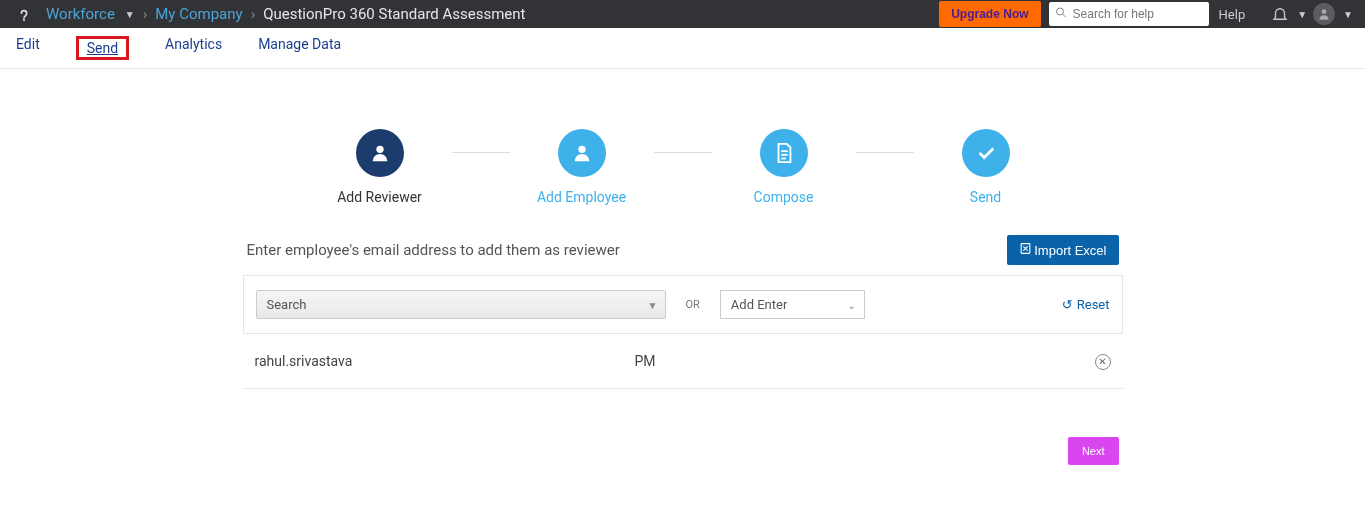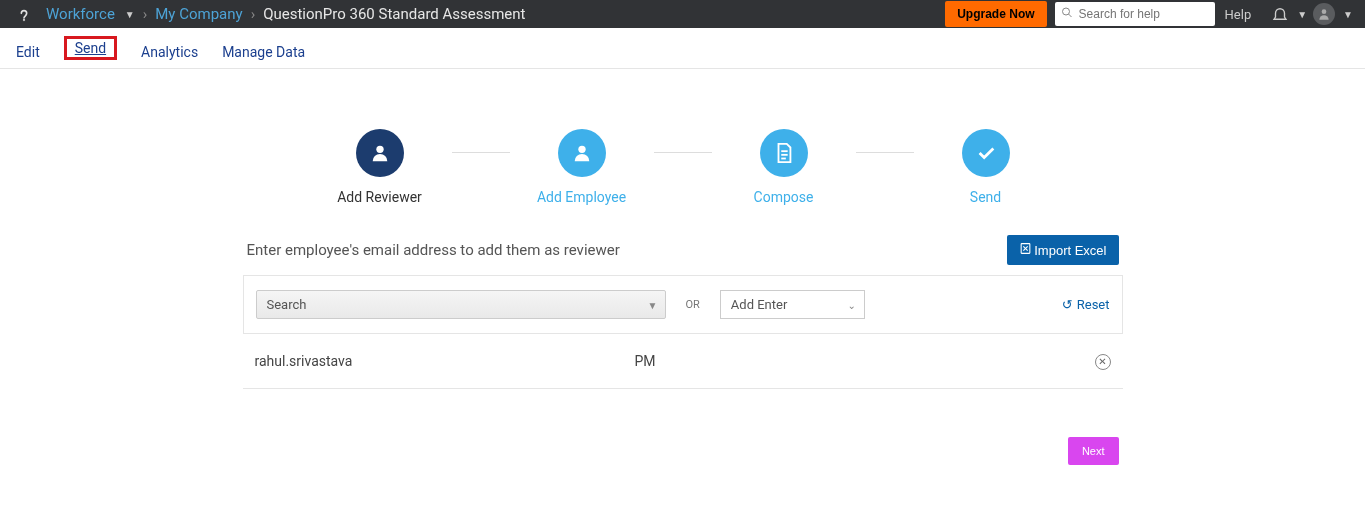--- a/index.html
+++ b/index.html
@@ -5,30 +5,30 @@
     * { margin: 0; padding: 0; box-sizing: border-box; }
     body { font-family: -apple-system, BlinkMacSystemFont, "Segoe UI", Roboto, sans-serif; font-size: 14px; color: #333; background: #fff; }
 
     .top-header { background: #313336; height: 28px; display: flex; align-items: center; padding: 0 12px; color: #ccc; }
     .logo { width: 28px; height: 28px; display:flex; align-items:center; justify-content:center; color:#e0e0e0; font-size:18px; font-weight:bold; margin-right:6px;}
     .breadcrumb { display: flex; align-items: center; gap: 8px; flex: 1; font-size: 15px; }
     .breadcrumb a { color: #4da3d6; text-decoration: none; }
     .breadcrumb .sep { color: #888; }
     .breadcrumb .current { color: #e6e6e6; }
     .caret-down { font-size: 10px; margin-left: 2px; color:#ccc; }
-    .upgrade-btn { background: #ff6a00; color: #000000; border: none; padding: 6px 12px; font-weight: bold; font-size: 12px; border-radius: 2px; cursor: pointer; margin-right: 8px; }
+    .upgrade-btn { background: #ff6a00; color: #4c1d95; border: none; padding: 6px 12px; font-weight: bold; font-size: 12px; border-radius: 2px; cursor: pointer; margin-right: 8px; }
     .search-help { position: relative; margin-right: 10px; }
     .search-help input { width: 160px; padding: 5px 6px 5px 24px; font-size: 12px; border: none; border-radius:2px; }
     .search-help .mag { position:absolute; left:6px; top:50%; transform:translateY(-50%); color:#888; font-size:12px; }
-    .help-link { color:#ccc; font-size:13px; margin-right:14px; }
+    .help-link { color:#ccc; font-size:13px; margin-right:20px; }
     .header-icon { color:#ccc; margin:0 6px; display:inline-flex; align-items:center; }
     .avatar { width:22px; height:22px; background:#5a5c5f; border-radius:50%; display:inline-flex; align-items:center; justify-content:center; }
     .avatar svg { fill:#aaa; }
 
-    .sub-nav { display: flex; align-items: flex-end; gap: 24px; padding: 8px 16px; border-bottom: 1px solid #e5e5e5; font-size: 14px; }
+    .sub-nav { display: flex; align-items: flex-start; gap: 36px; padding: 8px 16px; border-bottom: 1px solid #e5e5e5; font-size: 14px; }
     .sub-nav a { color: #1b3f8e; text-decoration: none; cursor:pointer; }
     .sub-nav .highlighted { border: 3px solid #d8181f; padding: 1px 8px; display:inline-block; }
     .sub-nav .highlighted a { color:#1b3f8e; text-decoration:underline; }
 
     .wizard { display: flex; align-items: center; justify-content: center; margin: 60px 0 30px; gap:12px; }
     .step { display:flex; flex-direction:column; align-items:center; width:120px; }
     .step-circle { width:48px; height:48px; border-radius:50%; display:flex; align-items:center; justify-content:center; color:#fff; }
     .step-circle.dark { background:#1c3c6e; }
     .step-circle.light { background:#3eb0ea; }
     .step-label { margin-top:12px; font-size:14px; }

